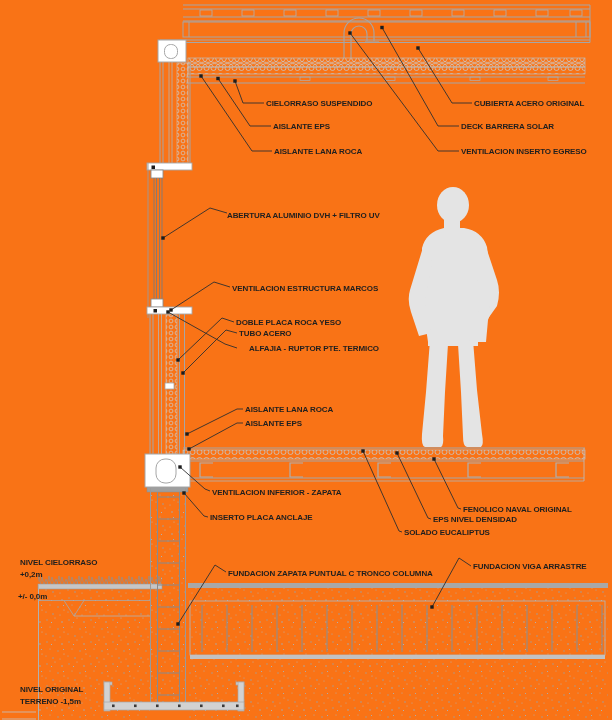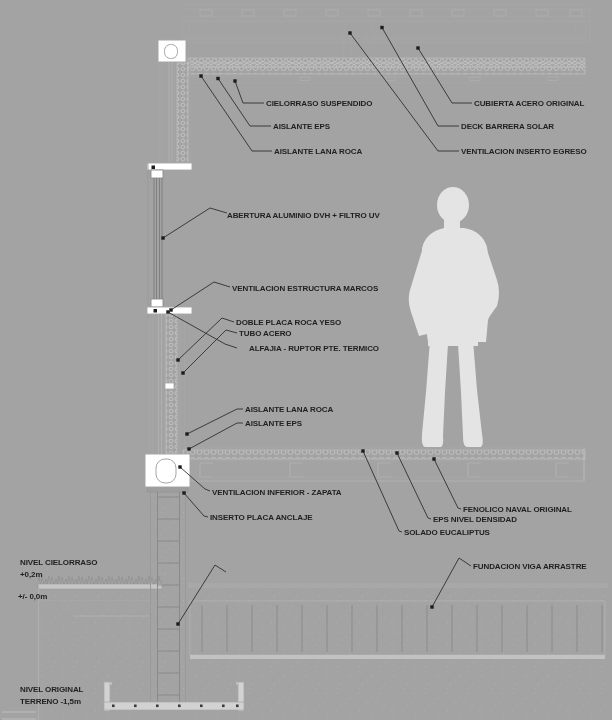--- a/index.html
+++ b/index.html
@@ -1,16 +1,16 @@
 <!DOCTYPE html>
 <html><head>
 <meta charset="utf-8">
 <style>
   html,body{margin:0;padding:0;background:#fff;}
-  #stage{position:relative;width:612px;height:720px;background:#a3a3a3;overflow:hidden;
+  #stage{position:relative;width:612px;height:720px;background:#f97316;overflow:hidden;
          font-family:"Liberation Sans",sans-serif;}
   #linework{position:absolute;left:0;top:0;}
   .lbl{position:absolute;font-size:8px;font-weight:700;line-height:9px;color:#1f1f1f;
        white-space:nowrap;letter-spacing:-0.1px;}
 </style>
 </head>
 <body>
 
 <div id="stage">
 
@@ -298,20 +298,21 @@
 <div class="lbl" style="left:239px;top:329px">TUBO ACERO</div>
 <div class="lbl" style="left:249px;top:344px">ALFAJIA - RUPTOR PTE. TERMICO</div>
 <div class="lbl" style="left:245px;top:405px">AISLANTE LANA ROCA</div>
 <div class="lbl" style="left:245px;top:419px">AISLANTE EPS</div>
 <div class="lbl" style="left:212px;top:488px">VENTILACION INFERIOR - ZAPATA</div>
 <div class="lbl" style="left:210px;top:513px">INSERTO PLACA ANCLAJE</div>
 <div class="lbl" style="left:463px;top:505px">FENOLICO NAVAL ORIGINAL</div>
 <div class="lbl" style="left:433px;top:515px">EPS NIVEL DENSIDAD</div>
 <div class="lbl" style="left:404px;top:528px">SOLADO EUCALIPTUS</div>
 <div class="lbl" style="left:473px;top:562px">FUNDACION VIGA ARRASTRE</div>
+<div class="lbl" style="left:228px;top:569px">FUNDACION ZAPATA PUNTUAL C TRONCO COLUMNA</div>
 
 <div class="lbl" style="left:20px;top:558px">NIVEL CIELORRASO</div>
 <div class="lbl" style="left:20px;top:570px">+0,2m</div>
 <div class="lbl" style="left:18px;top:592px">+/- 0,0m</div>
 <div class="lbl" style="left:20px;top:685px">NIVEL ORIGINAL</div>
 <div class="lbl" style="left:20px;top:697px">TERRENO -1,5m</div>
 
 </div>
 
 </body></html>

